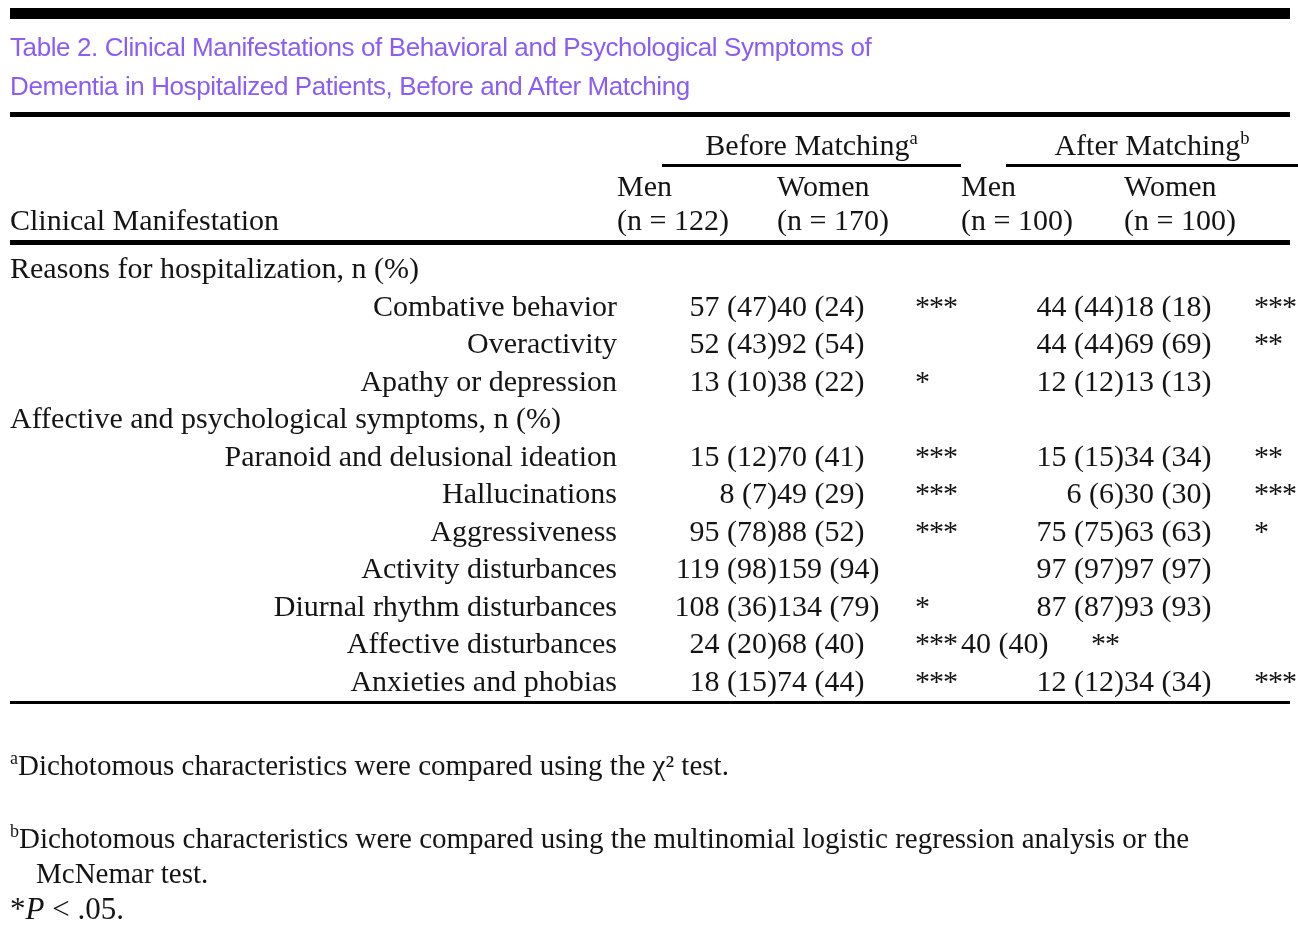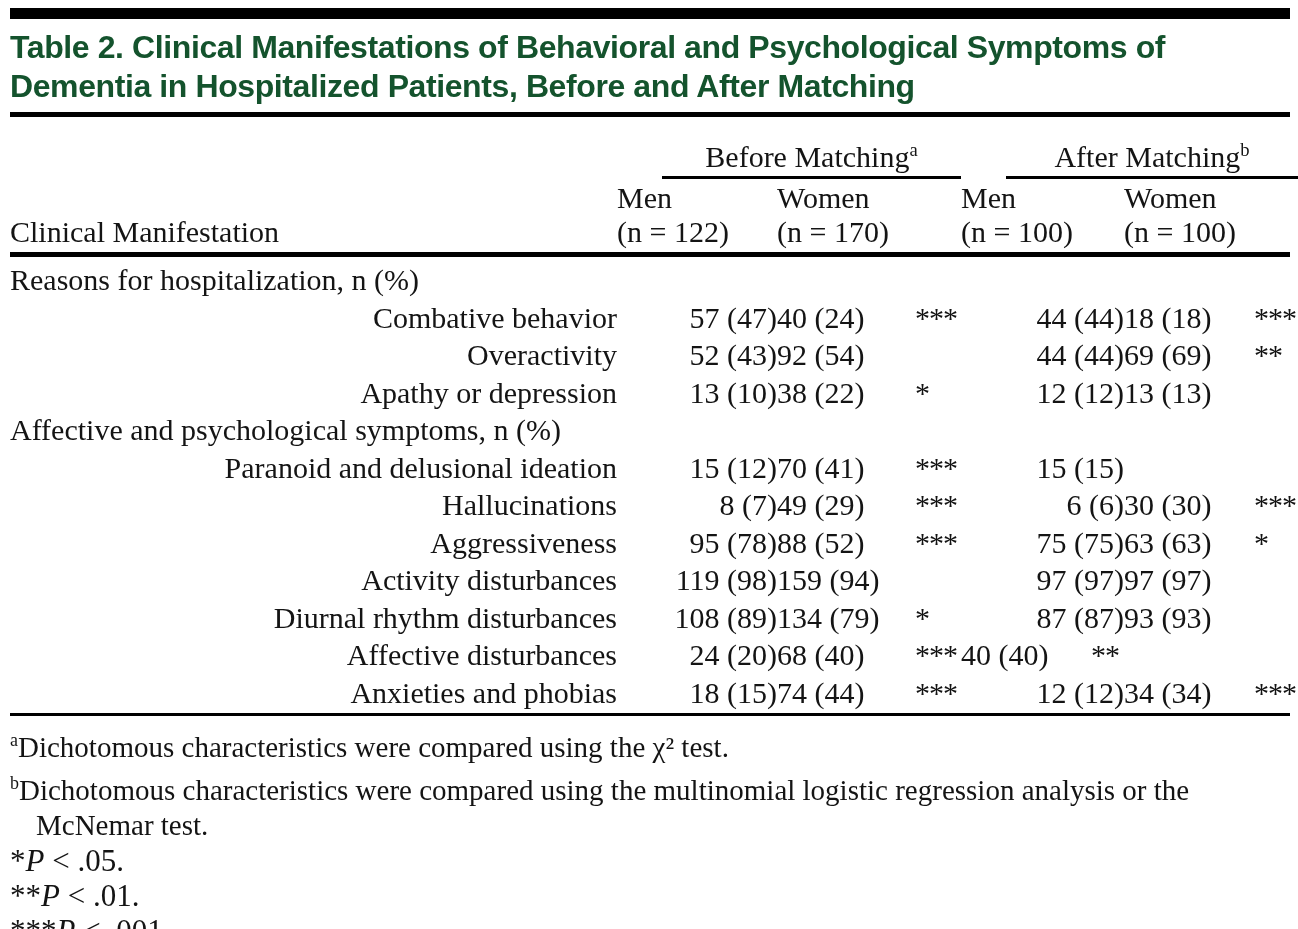--- a/index.html
+++ b/index.html
@@ -9,25 +9,25 @@
     color:#141414;
     font-family:"Liberation Serif", serif;
     overflow:hidden;
   }
   .page { padding:8px 8px 0 10px; box-sizing:border-box; width:1298px; }
 
   .bar-top { height:11px; background:#000; margin-bottom:9px; }
 
   .title {
     font-family:"Liberation Sans", sans-serif;
-    font-weight:700;
-    font-size:32px;
+    font-weight:400;
+    font-size:26px;
     line-height:39px;
     letter-spacing:-0.4px;
-    color:#14532d;
+    color:#8b5cf6;
     white-space:nowrap;
   }
   .rule-title { height:5px; background:#000; margin-top:6px; }
   .rule-heavy { height:5px; background:#000; margin-top:3px; }
   .rule-light { height:3px; background:#000; margin-top:2px; }
 
   .hgrid, .row {
     display:grid;
     grid-template-columns:607px 160px 184px 163px 174px;
   }
@@ -37,21 +37,20 @@
   .spanner-before { grid-column:2 / 4; }
   .spanner-after  { grid-column:4 / 6; }
   .spanner-inner {
     display:block;
     margin-left:45px;
     text-align:center;
     font-size:30px;
     line-height:34px;
     padding-bottom:2px;
     border-bottom:3px solid #000;
-    margin-top:12px;
   }
   sup { font-size:0.62em; }
 
   
   .hdr-cols { margin-top:2px; }
   .stub {
     align-self:end;
     font-size:30px;
     line-height:34px;
   }
@@ -70,21 +69,21 @@
   .cell { text-align:right; white-space:nowrap; }
   .cell .v { display:inline-block; text-align:left; }
   .c2 .v { width:138px; }
   .c4 .v { width:130px; }
   .sig { display:inline-block; text-align:left; letter-spacing:-1px; }
   .c2 .sig { width:46px; }
   .c4 .sig { width:44px; }
 
   
   .footnotes { padding-top:6px; font-size:29px; line-height:36px; }
-  .footnote { padding-left:26px; text-indent:-26px; }
+  .footnote { padding-left:26px; text-indent:-26px;margin-top:30px; }
   .signote { font-size:31px; line-height:35px; }
   .signote .p { font-style:italic; }
 </style>
 </head>
 <body>
 
 <div class="page">
 
   <div class="bar-top"></div>
 
@@ -159,20 +158,21 @@
 
     <div class="row">
       <div class="label section">Affective and psychological symptoms, n (%)</div>
     </div>
 
     <div class="row">
       <div class="label sub">Paranoid and delusional ideation</div>
       <div class="cell c1">15 (12)</div>
       <div class="cell c2"><span class="v">70 (41)</span><span class="sig">***</span></div>
       <div class="cell c3">15 (15)</div>
+      <div class="cell c4"><span class="v">34 (34)</span><span class="sig">**</span></div>
     </div>
 
     <div class="row">
       <div class="label sub">Hallucinations</div>
       <div class="cell c1">8 (7)</div>
       <div class="cell c2"><span class="v">49 (29)</span><span class="sig">***</span></div>
       <div class="cell c3">6 (6)</div>
       <div class="cell c4"><span class="v">30 (30)</span><span class="sig">***</span></div>
     </div>
 
@@ -187,21 +187,21 @@
     <div class="row">
       <div class="label sub">Activity disturbances</div>
       <div class="cell c1">119 (98)</div>
       <div class="cell c2"><span class="v">159 (94)</span><span class="sig"></span></div>
       <div class="cell c3">97 (97)</div>
       <div class="cell c4"><span class="v">97 (97)</span><span class="sig"></span></div>
     </div>
 
     <div class="row">
       <div class="label sub">Diurnal rhythm disturbances</div>
-      <div class="cell c1">108 (89)</div>
+      <div class="cell c1">108 (36)</div>
       <div class="cell c2"><span class="v">134 (79)</span><span class="sig">*</span></div>
       <div class="cell c3">87 (87)</div>
       <div class="cell c4"><span class="v">93 (93)</span><span class="sig"></span></div>
     </div>
 
     <div class="row">
       <div class="label sub">Affective disturbances</div>
       <div class="cell c1">24 (20)</div>
       <div class="cell c2"><span class="v">68 (40)</span><span class="sig">***</span></div>
       <div class="cell c4"><span class="v">40 (40)</span><span class="sig">**</span></div>

